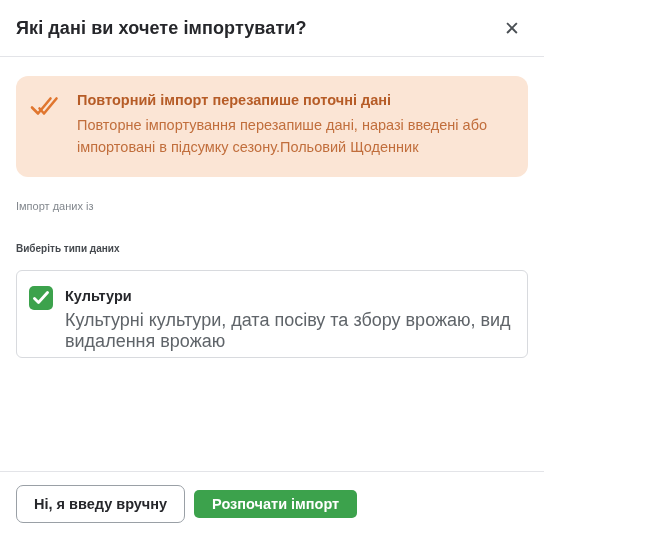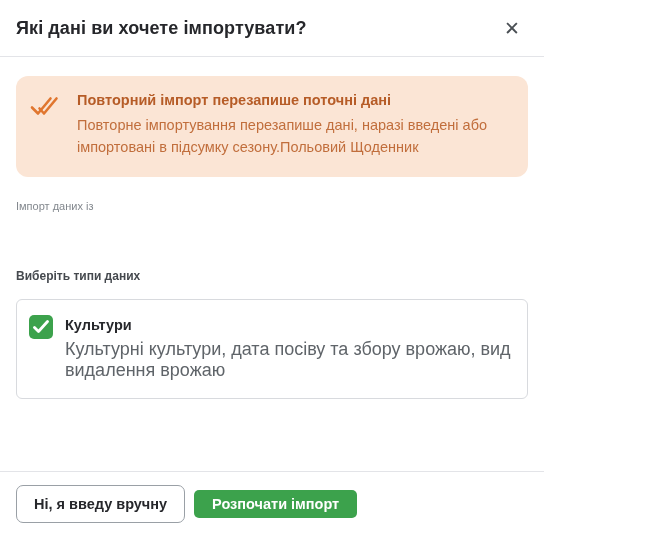--- a/index.html
+++ b/index.html
@@ -54,24 +54,24 @@
     background: var(--green); color: #ffffff; font-weight: 700;
     padding: 11px 19px;
   }
   .or-label { color: #6d7278; font-size: 14px; }
   .btn-outline {
     background: #ffffff; color: #2f3337;
     border: 1px solid #c2c4c9; border-radius: 8px;
     padding: 10px 17px; font-size: 14.5px;
   }
   
-  .types-heading { margin-top: 57px; font-size: 12px; font-weight: 600; color: #45494e; margin-bottom: 16px; }
+  .types-heading { margin-top: 31px; font-size: 10px; font-weight: 600; color: #45494e; margin-bottom: 16px; }
   .type-card {
     border: 1px solid #d8dade; border-radius: 6px;
-    padding: 15px 14px 17px 12px;
+    padding: 15px 14px 5px 12px;
     display: flex; gap: 12px; align-items: flex-start;
     cursor: pointer;
   }
   .checkbox {
     flex: 0 0 24px; width: 24px; height: 24px;
     background: var(--green); border-radius: 5px;
     display: flex; align-items: center; justify-content: center;
   }
   .type-label { font-size: 14.5px; font-weight: 700; color: #26272b; margin-bottom: 6px; padding-top: 2px; }
   .type-desc { font-size: 18px; color: #5f6469; }

